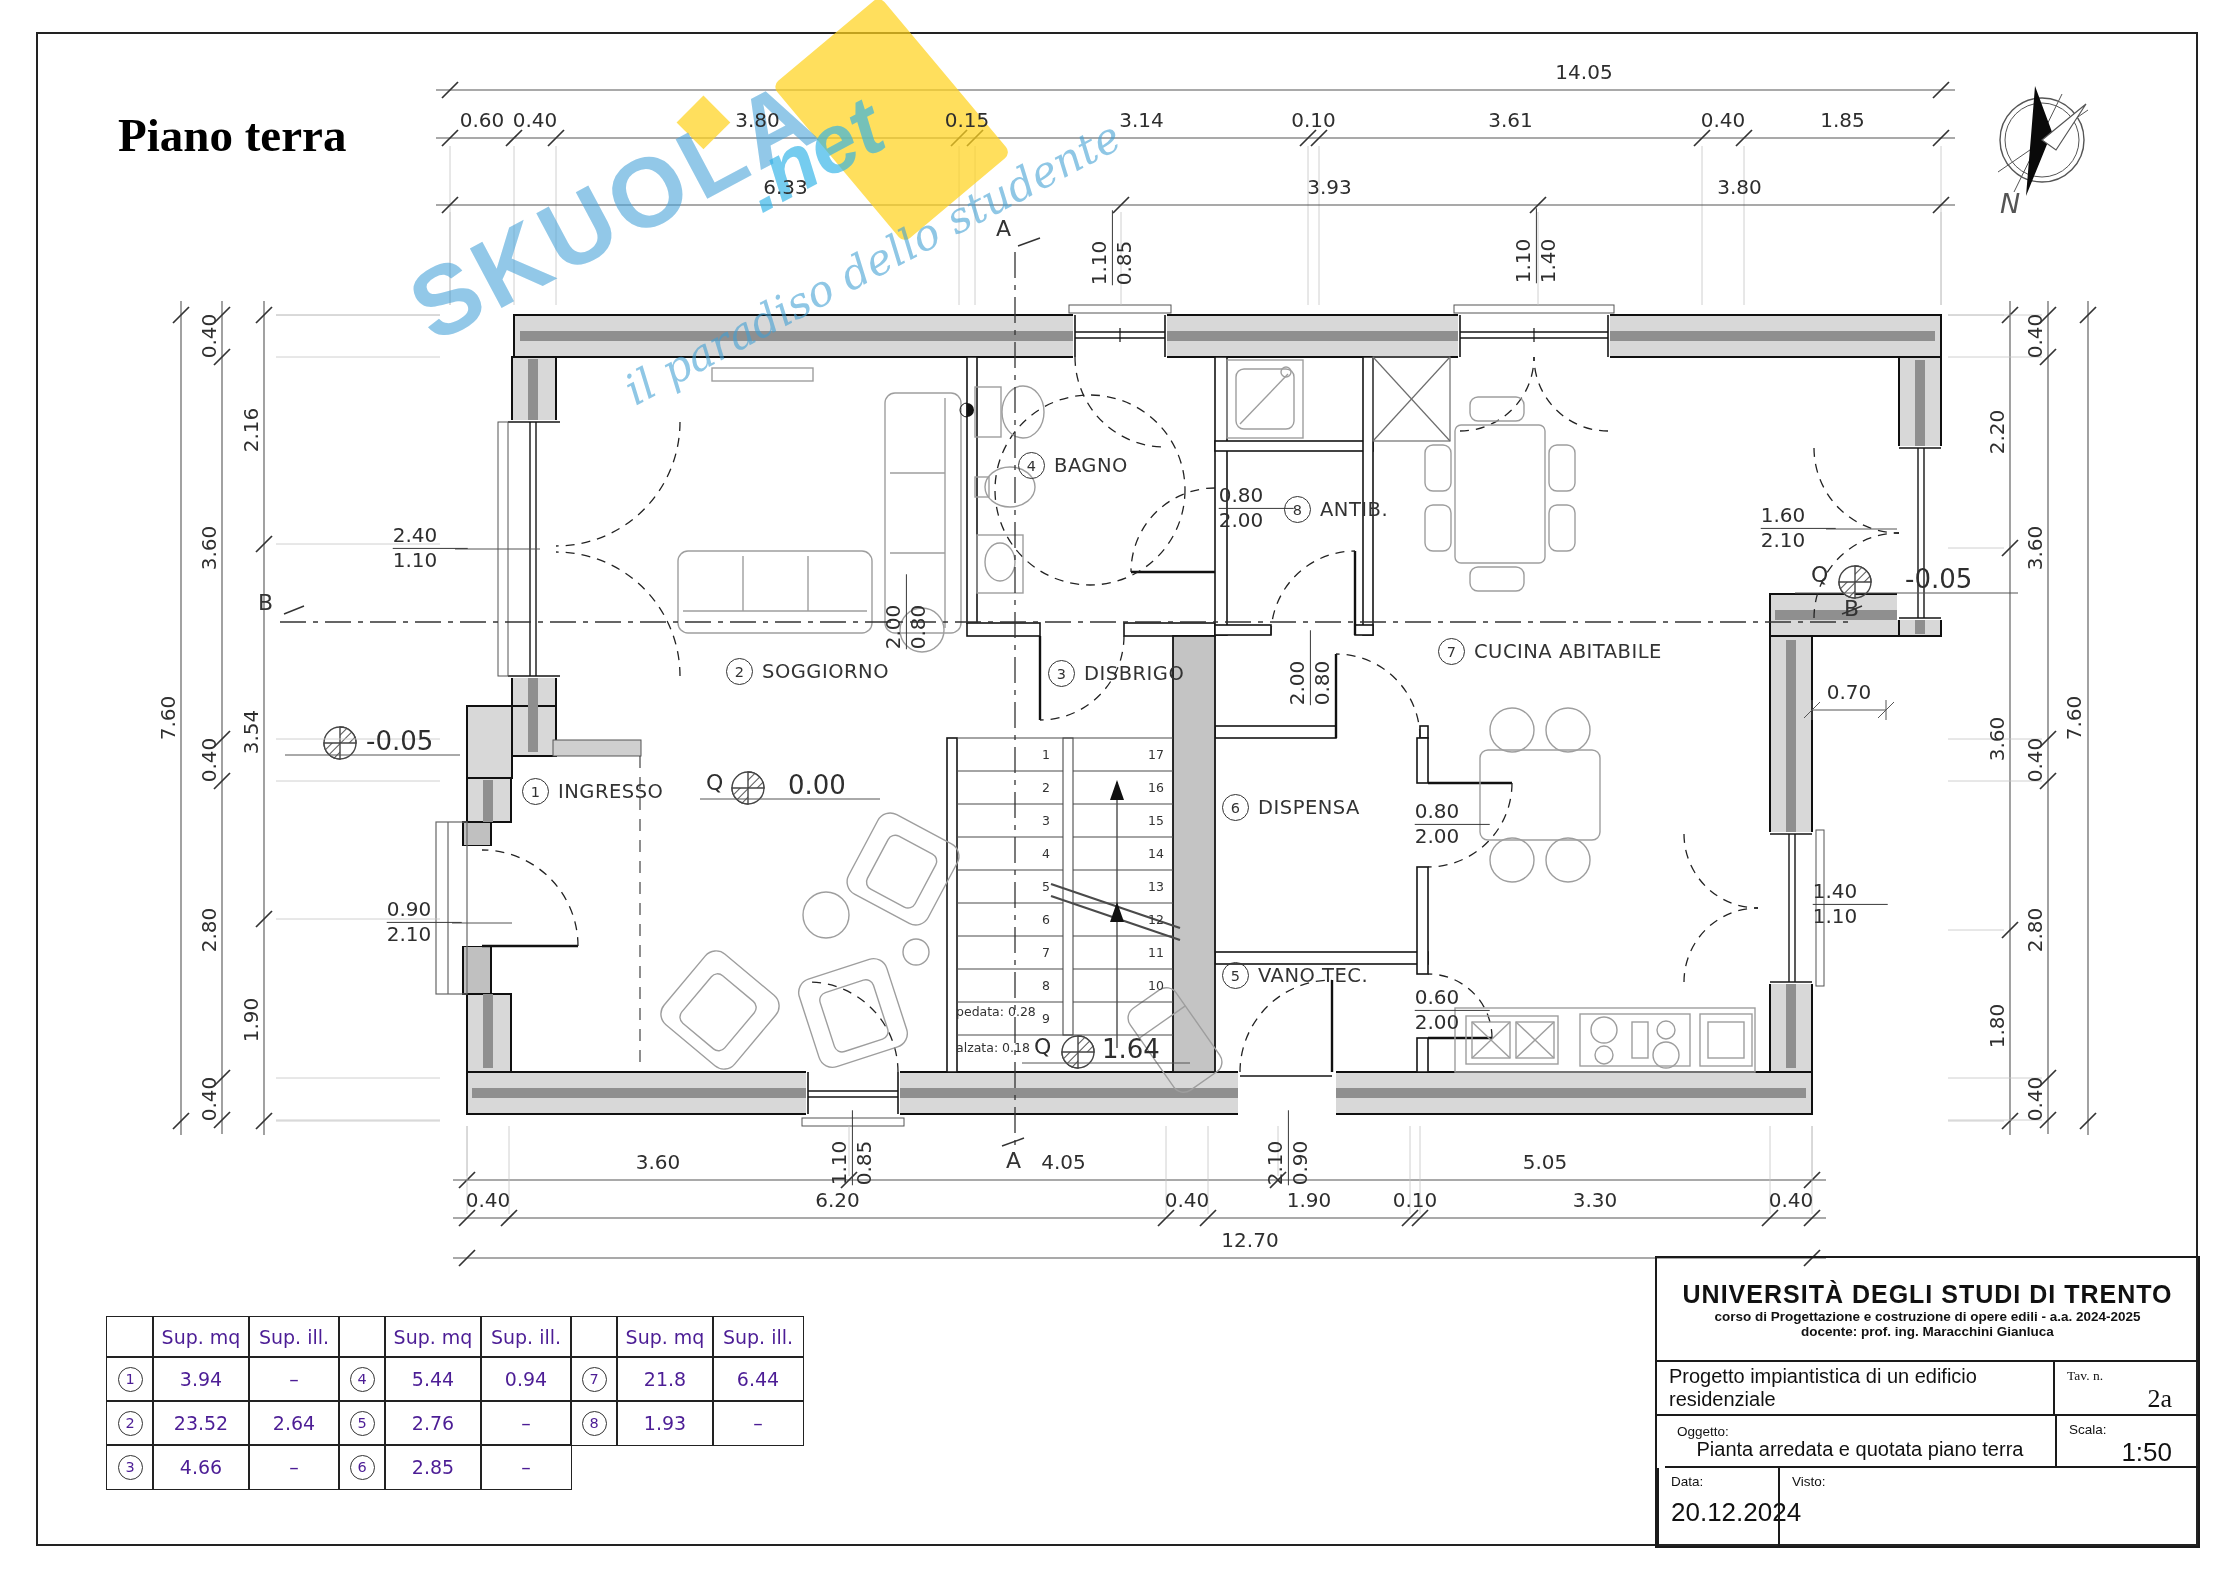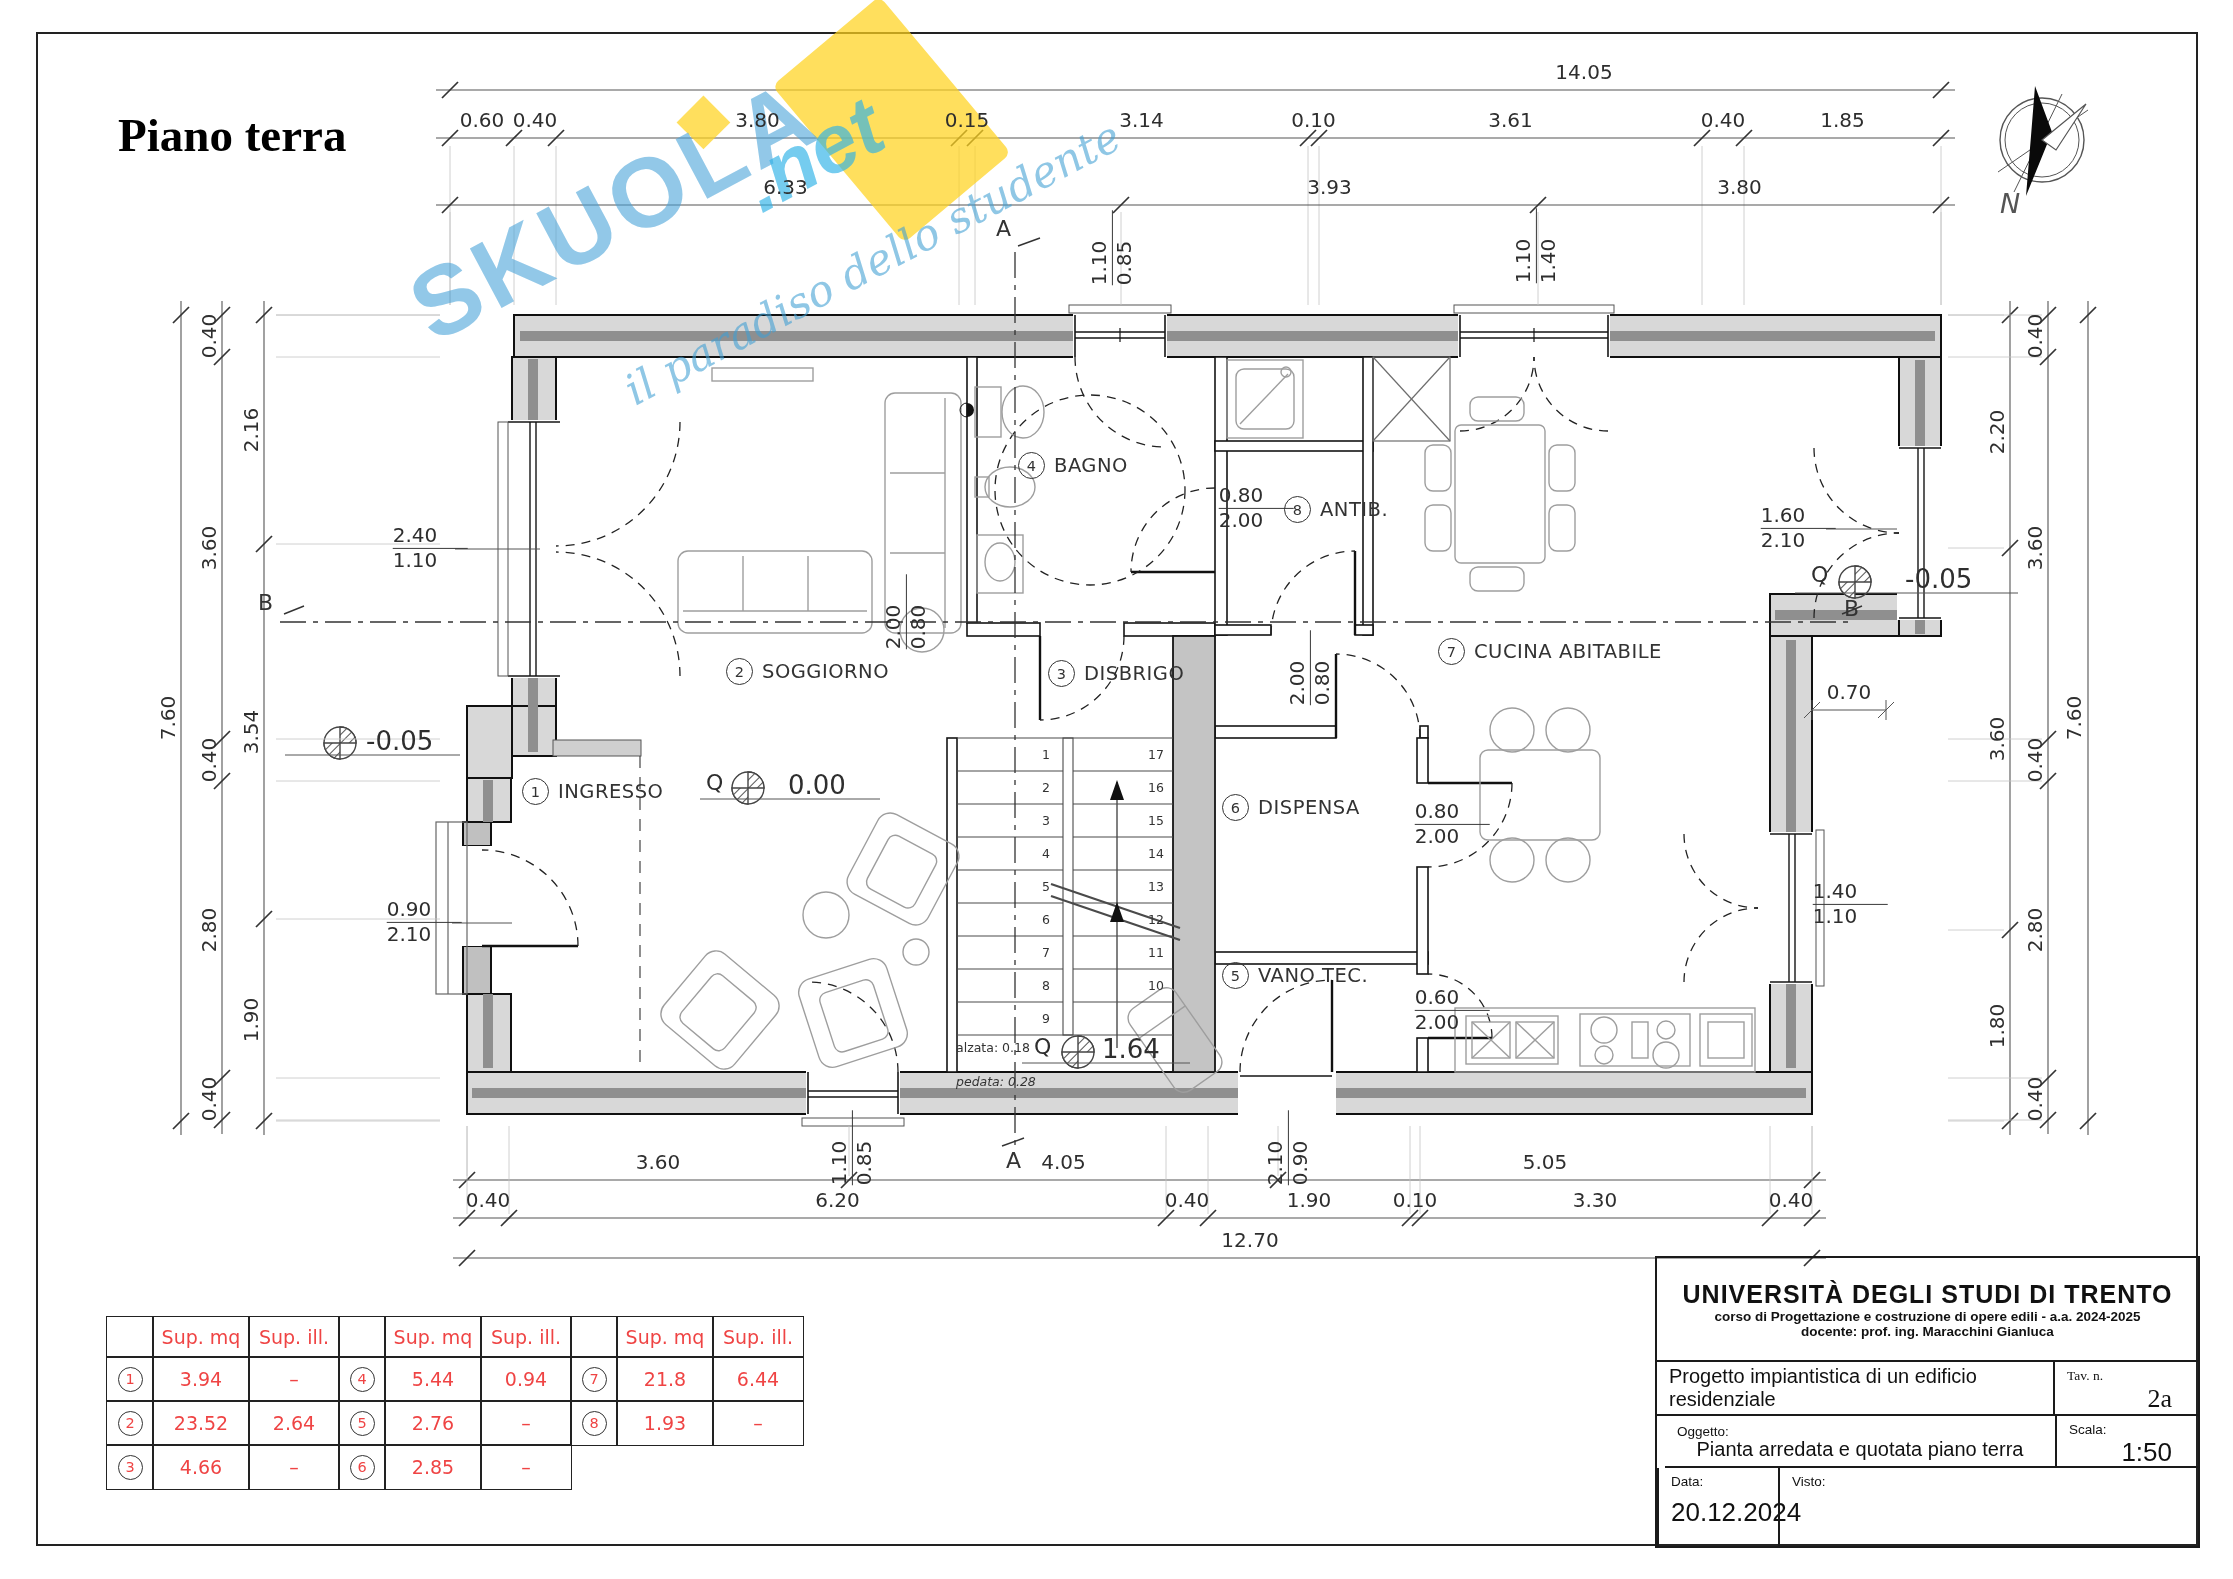--- a/index.html
+++ b/index.html
@@ -22,21 +22,21 @@
   .stepnum{position:absolute;font-size:12.5px;color:#333;transform:translate(-50%,-50%);}
   .qtxt{font-size:26px;}
   .qq{font-size:22px;}
   .note{font-size:12.5px;color:#333;}
   .secl{font-size:22px;color:#333;}
   #page-title{position:absolute;left:118px;top:108px;font-family:"Liberation Serif",serif;
               font-weight:700;font-size:47px;color:#000;z-index:3;}
   
   #area-table{position:absolute;left:107px;top:1317px;z-index:3;display:grid;
       grid-template-columns:46px 96px 90px 46px 96px 90px 46px 96px 90px;
-      grid-template-rows:40px 44px 44px 44px;font-size:19px;color:#ef4444;}
+      grid-template-rows:40px 44px 44px 44px;font-size:19px;color:#4c1d95;}
   #area-table .cell{border:1.6px solid #222;display:flex;align-items:center;justify-content:center;margin:-0.8px;background:#fff0;}
   #area-table .nob{border:none;}
   
   #title-block{position:absolute;left:1655px;top:1256px;width:541px;height:288px;z-index:3;
       border:2.4px solid #1a1a1a;font-family:"Liberation Sans",sans-serif;color:#111;background:#fff0;}
   #tb-head{height:102px;border-bottom:2px solid #1a1a1a;text-align:center;display:flex;flex-direction:column;justify-content:center;}
   #tb-head .l1{font-size:25px;font-weight:700;letter-spacing:1px;}
   #tb-head .l2,#tb-head .l3{font-size:13.5px;font-weight:700;}
   .tb-row{display:flex;border-bottom:2px solid #1a1a1a;}
   .tb-row:last-child{border-bottom:none;}
@@ -517,21 +517,21 @@
 
     <div class="lbl qtxt" style="left:366px;top:726px;">-0.05</div>
     <div class="lbl qq" style="left:706px;top:770px;">Q</div>
     <div class="lbl qtxt" style="left:788px;top:770px;">0.00</div>
     <div class="lbl qq" style="left:1034px;top:1034px;">Q</div>
     <div class="lbl qtxt" style="left:1102px;top:1034px;">1.64</div>
     <div class="lbl qq" style="left:1811px;top:562px;">Q</div>
     <div class="lbl qtxt" style="left:1905px;top:564px;">-0.05</div>
 
     <div class="lbl note" style="left:956px;top:1040px;">alzata: 0.18</div>
-    <div class="lbl note" style="left:956px;top:1074px;font-style:italic;">pedata: 0.28</div>
+    <div class="lbl note" style="left:956px;top:1004px;">pedata: 0.28</div>
 
     <div class="lbl secl" style="left:996px;top:216px;">A</div>
     <div class="lbl secl" style="left:1006px;top:1148px;">A</div>
     <div class="lbl secl" style="left:258px;top:590px;">B</div>
     <div class="lbl secl" style="left:1844px;top:596px;">B</div>
 
     <div class="lbl" style="left:2000px;top:188px;font-size:27px;font-style:italic;color:#555;">N</div>
   <div class="lbl dim" style="left: 1584px; top: 60px; transform: translateX(-50%);">14.05</div>
       <div class="lbl dim" style="left: 482px; top: 108px; transform: translateX(-50%);">0.60</div>
       <div class="lbl dim" style="left: 535px; top: 108px; transform: translateX(-50%);">0.40</div>

